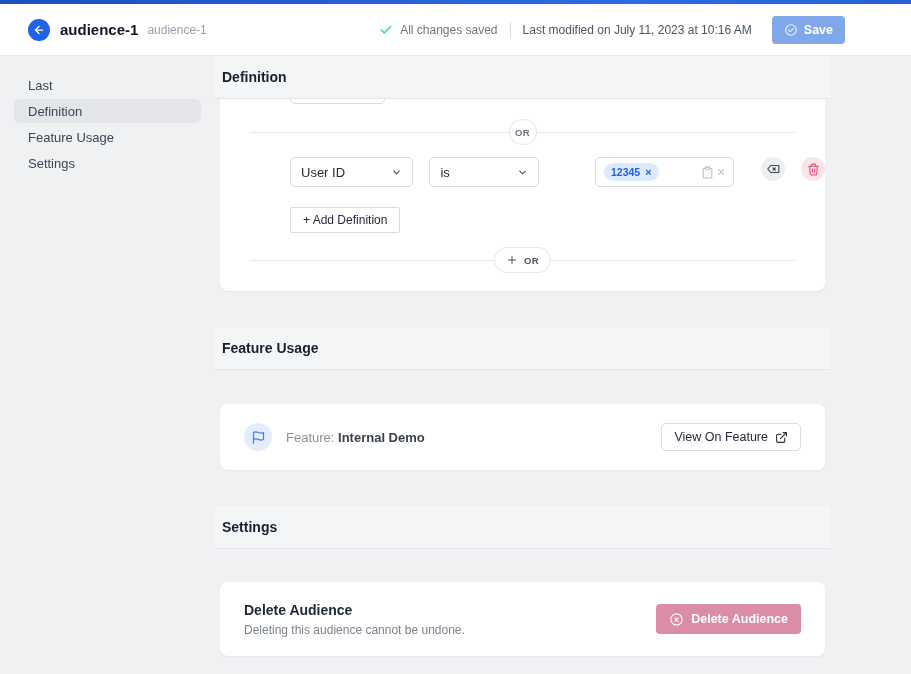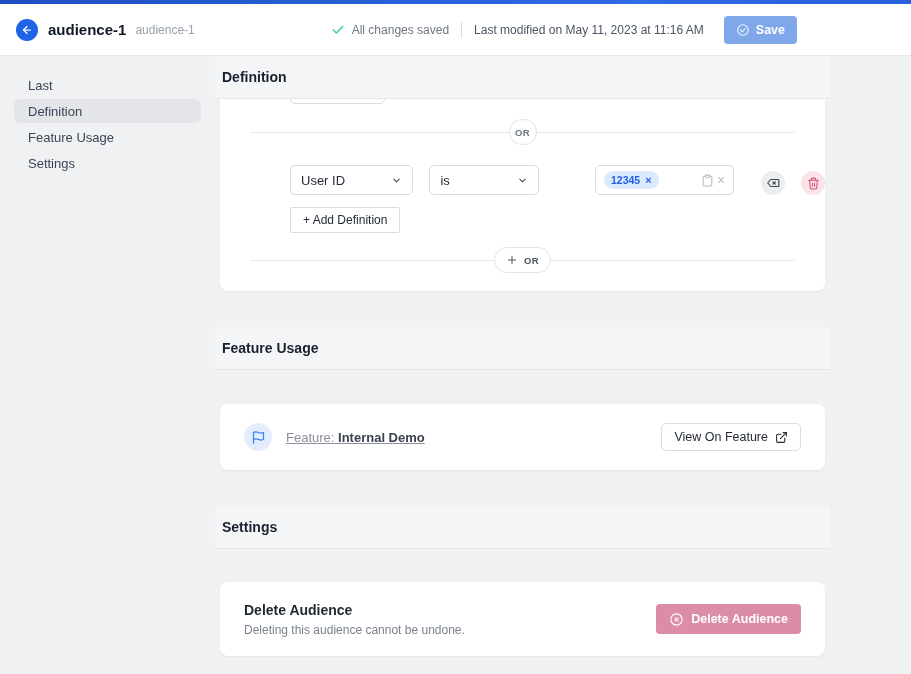--- a/index.html
+++ b/index.html
@@ -1,62 +1,62 @@
 <!DOCTYPE html>
 <html><head>
 <meta charset="utf-8">
 <style>
   * { margin:0; padding:0; box-sizing:border-box; }
   body { font-family:"Liberation Sans", sans-serif; }
   .app { width:911px; height:674px; background:#f0f1f3; overflow:hidden; position:relative; }
   .accent-bar { height:4px; background:linear-gradient(90deg,#1e50c0,#2e6be6 70%,#2760d8); }
   
-  .topbar { height:52px; background:#fff; border-bottom:1px solid #e6e8eb; display:flex; align-items:center; padding-left:16px; }
+  .topbar { height:52px; background:#fff; border-bottom:1px solid #e6e8eb; display:flex; align-items:center; padding-left:28px; }
   .back-btn { width:22px; height:22px; border-radius:50%; background:#1f63e8; border:none; display:flex; align-items:center; justify-content:center; cursor:pointer; flex-shrink:0; }
   .page-title { font-size:15px; font-weight:700; color:#101828; margin-left:10px; }
   .page-subtitle { font-size:12px; color:#98a1ad; margin-left:9px; }
-  .topbar-right { margin-left:auto; margin-right:114px; display:flex; align-items:center; }
+  .topbar-right { margin-left:auto; margin-right:66px; display:flex; align-items:center; }
   .status-text { font-size:12px; color:#6e7681; margin-left:7px; }
   .vdiv { width:1px; height:16px; background:#d6dade; margin:0 12px; }
   .lastmod { font-size:12px; color:#4b5563; }
   .save-btn { margin-left:20px; height:28px; background:#7fa7ea; border:none; border-radius:4px; color:#fff; font-weight:700; font-size:12.5px; display:flex; align-items:center; gap:6px; padding:0 12px; cursor:pointer; }
   
   .layout { display:flex; height:618px; }
   .sidebar { width:215px; padding-top:17px; flex-shrink:0; }
   .side-item { height:24px; display:flex; align-items:center; margin:0 14px 2px; padding-left:14px; border-radius:6px; font-size:13px; color:#3b4556; cursor:pointer; }
   .side-item.selected { background:#e3e5e9; }
   .content { width:615px; }
   .section-band { height:43px; background:#f4f5f6; border-bottom:1px solid #e4e6ea; display:flex; align-items:center; padding-left:7px; font-size:14px; font-weight:600; color:#18202f; }
   .card { background:#fff; margin:0 5px; border-radius:8px; box-shadow:0 1px 2px rgba(16,24,40,.05); }
   
   .def-card { border-radius:0 0 8px 8px; overflow:hidden; padding-bottom:18px; }
   .clipped-btn { display:block; width:95px; height:26px; margin:-21px 0 0 70px; border:1px solid #d9dce3; border-radius:5px; background:#fff; cursor:pointer; }
   .or-divider, .add-or-row { position:relative; height:26px; margin:15px 30px 0; display:flex; align-items:center; justify-content:center; }
   .add-or-row { margin-top:14px; }
   .or-divider::before, .add-or-row::before { content:""; position:absolute; left:0; right:0; top:50%; height:1px; background:#e5e7ea; }
   .or-badge { position:relative; min-width:28px; height:26px; border:1px solid #e2e5e9; border-radius:13px; background:#fff; display:flex; align-items:center; justify-content:center; font-size:9.5px; font-weight:700; color:#6b7280; letter-spacing:.3px; }
   .add-or-btn { position:relative; height:26px; border:1px solid #e2e5e9; border-radius:13px; background:#fff; display:flex; align-items:center; gap:6px; padding:0 11px; font-size:9.5px; font-weight:700; color:#4b5563; letter-spacing:.3px; cursor:pointer; }
-  .cond-row { display:flex; align-items:flex-end; margin:12px 0 0 70px; height:38px; }
+  .cond-row { display:flex; align-items:flex-start; margin:12px 0 0 70px; height:38px; }
   .select { height:30px; border:1px solid #d9dce3; border-radius:5px; background:#fff; display:flex; align-items:center; justify-content:space-between; padding:0 10px; font-size:13px; color:#242b38; cursor:pointer; }
   .select.field { width:124px; margin-right:16px; }
   .select.op { width:110px; margin-right:32px; }
   .tag-input { width:140px; height:30px; border:1px solid #d9dce3; border-radius:5px; background:#fff; display:flex; align-items:center; padding:12px 8px; cursor:text;margin-left:24px; }
   .tag-pill { height:18px; background:#dbeafd; border-radius:9px; display:flex; align-items:center; gap:5px; padding:0 7px; font-size:10.5px; font-weight:700; color:#2160e8; }
   .tag-x { cursor:pointer; font-size:11px; line-height:1; }
   .input-icons { margin-left:auto; display:flex; align-items:center; gap:3px; }
   .clear-x { color:#b6bcc5; font-size:14px; line-height:1; cursor:pointer; }
   .icon-circle { width:24px; height:24px; border-radius:50%; border:none; display:flex; align-items:center; justify-content:center; cursor:pointer; }
   .icon-circle.grey { background:#eceef1; margin-left:27px; }
   .icon-circle.pink { background:#fbe3ea; margin-left:16px; }
   .add-def-btn { display:block; height:26px; margin:12px 0 0 70px; padding:0 12px; border:1px solid #d9dce3; border-radius:2px; background:#fff; font-size:12px; color:#242b38; font-family:inherit; cursor:pointer; }
   
   .section { margin-top:36px; }
   .fu-card { margin-top:34px; height:66px; display:flex; align-items:center; padding:0 24px; }
   .flag-circle { width:28px; height:28px; border-radius:50%; background:#e3edfb; display:flex; align-items:center; justify-content:center; flex-shrink:0; }
-  .feature-text { margin-left:14px; font-size:13px; color:#8a919c;text-decoration:underline; }
+  .feature-text { margin-left:14px; font-size:13px; color:#8a919c; }
   .feature-text b { color:#3a4250; font-weight:700; }
   .view-btn { margin-left:auto; height:28px; border:1px solid #d9dce3; border-radius:5px; background:#fff; display:flex; align-items:center; gap:7px; padding:0 12px; font-size:12.5px; color:#242b38; font-family:inherit; cursor:pointer; }
   .settings-card { margin-top:33px; height:74px; display:flex; align-items:center; padding:0 24px; }
   .delete-title { font-size:14px; font-weight:700; color:#1f2733; }
   .delete-desc { font-size:12px; color:#7a828e; margin-top:5px; }
   .delete-btn { margin-left:auto; height:30px; background:#db8da7; border:none; border-radius:4px; color:#fff; font-weight:700; font-size:12.5px; display:flex; align-items:center; gap:7px; padding:0 13px; cursor:pointer; }
 </style>
 </head>
 <body>
 
@@ -76,21 +76,21 @@
     <span class="page-subtitle">audience-1</span>
 
     <div class="topbar-right">
       <span style="display:flex">
         <svg width="14" height="14" viewBox="0 0 24 24" fill="none" stroke="#3bcdaf" stroke-width="2.5" stroke-linecap="round" stroke-linejoin="round">
             <polyline points="20 6 9 17 4 12"></polyline>
           </svg>
       </span>
       <span class="status-text">All changes saved</span>
       <span class="vdiv"></span>
-      <span class="lastmod">Last modified on May 11, 2023 at 11:16 AM</span>
+      <span class="lastmod">Last modified on July 11, 2023 at 10:16 AM</span>
       <button class="save-btn">
         <span style="display:flex">
           <svg width="14" height="14" viewBox="0 0 24 24" fill="none" stroke="#eaf1fd" stroke-width="2">
               <circle cx="12" cy="12" r="9"></circle>
               <polyline points="8 12 11 15 16 9" stroke-linecap="round" stroke-linejoin="round"></polyline>
             </svg>
         </span>
         <span>Save</span>
       </button>
     </div>

